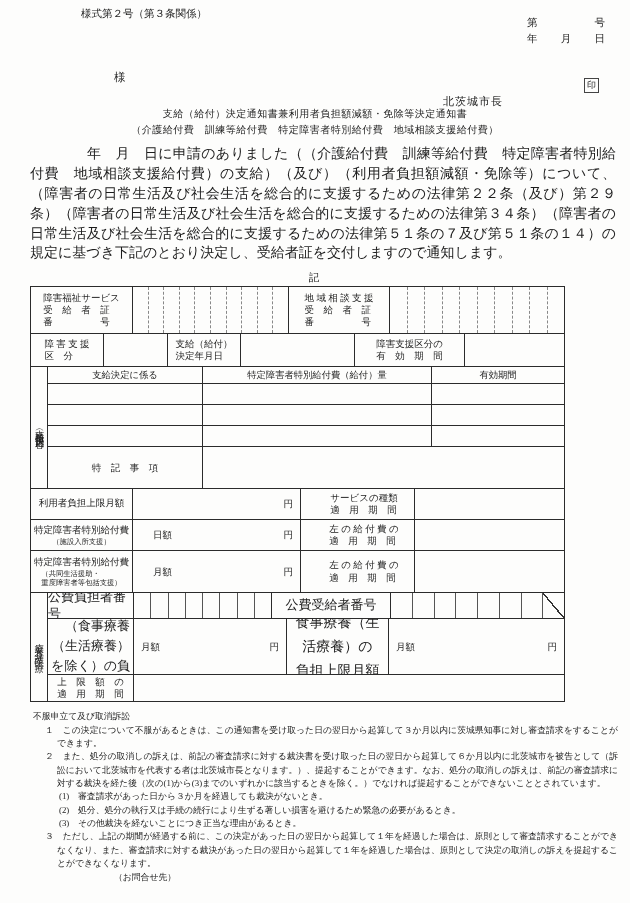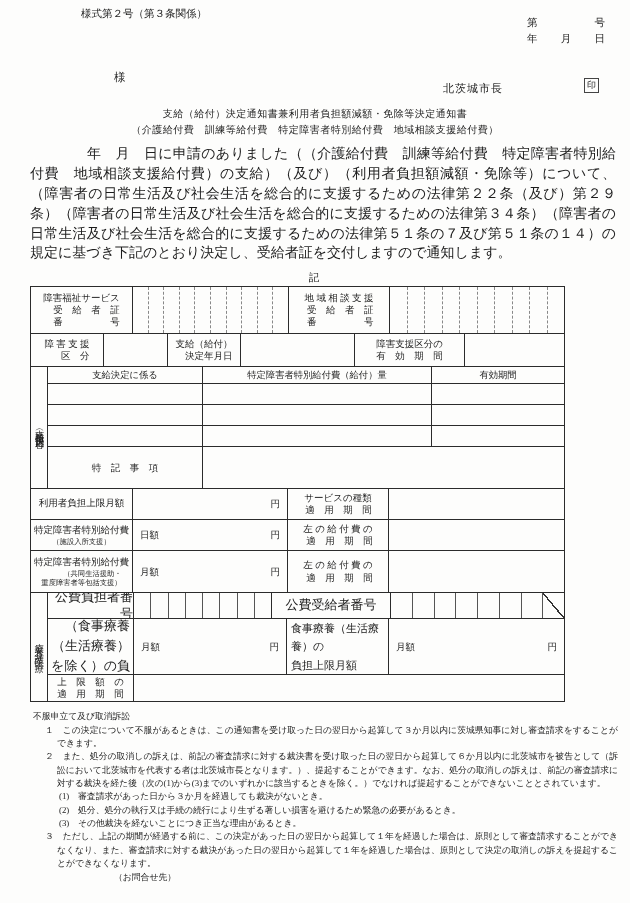--- a/index.html
+++ b/index.html
@@ -5,67 +5,67 @@
   * { margin:0; padding:0; box-sizing:border-box; }
   html,body { background:#ffffff; }
   .page { width:630px; height:903px; background:#fdfdfc; color:#1c1c1c;
           font-family:"Liberation Serif","DejaVu Serif",serif; position:relative; overflow:hidden; }
 
   
   .hdr-form-no { position:absolute; top:7px; left:47px; font-size:10.5px;margin-left:34px; }
   .hdr-right { position:absolute; top:15px; left:527px; width:78px; font-size:10.5px; }
   .hdr-right .hline { display:flex; justify-content:space-between; line-height:16px; }
   .hdr-sama { position:absolute; top:70px; left:114px; font-size:11.5px; }
-  .hdr-sender { position:absolute; top:81px; left:443px; font-size:11px; letter-spacing:1px; }
+  .hdr-sender { position:absolute; top:94px; left:443px; font-size:11px; letter-spacing:1px; }
   .hdr-seal { position:absolute; top:78px; left:584px; width:15px; height:15px; border:1px solid #444;
               font-size:9px; display:flex; align-items:center; justify-content:center; }
 
   .title { padding-top:106px; text-align:center; font-size:10px; line-height:1.6; letter-spacing:.5px; }
   .para { margin:6px 14px 8px 30px; font-size:14px; line-height:1.42; text-align:justify; white-space:pre-wrap; }
   .ki { text-align:center; font-size:10.5px; margin-top:1px; letter-spacing:2px; }
 
   
   .ftable { margin-left:30px; width:535px; margin-top:2px; font-size:9.5px; line-height:1.3; }
   .sec { border:1.2px solid #2b2b2b; margin-top:-1px; }
   .secflex { display:flex; border:1.2px solid #2b2b2b; margin-top:-1px; }
   .row { display:grid; }
   .row + .row { border-top:1px solid #2b2b2b; }
   .c { border-right:1px solid #2b2b2b; min-width:0; display:flex; align-items:center; justify-content:center;
-       text-align:right; white-space:pre-line; overflow:hidden; }
+       text-align:left; white-space:pre-line; overflow:hidden; }
   .row .c:last-child { border-right:none; }
   .lab-sm { font-size:8.8px; }
   .vcell { width:17px; border-right:1px solid #2b2b2b; writing-mode:vertical-rl; display:flex;
            align-items:center; justify-content:center; font-size:9px; letter-spacing:1px; flex:none; }
   .vcell.wls { font-size:9.5px; letter-spacing:4px; }
   .scol { flex:1; display:flex; flex-direction:column; }
   .scol .row + .row { border-top:1px solid #2b2b2b; }
 
   .digits { align-items:stretch; padding:0; }
   .digits span { flex:1; }
   .digits.dashed span + span { border-left:1px dashed #888; }
   .digits.solid span + span { border-left:1px solid #555; }
   .slash { background:linear-gradient(to top right, transparent 47.5%, #333 47.5%, #333 52%, transparent 52%); }
 
   .r-cert { grid-template-columns:102px 156px 101px 1fr; height:46px; }
   .r-name { grid-template-columns:102px 156px 101px 1fr; height:36px; }
   .r-kubun { grid-template-columns:73px 64px 73px 114px 110px 1fr; height:32px; }
   .r-svc-head { grid-template-columns:155px 229px 1fr; height:16px; font-size:9.3px; }
   .r-svc { grid-template-columns:155px 229px 1fr; height:21px; }
   .r-tokki { grid-template-columns:155px 1fr; height:42px; }
-  .r-burden { grid-template-columns:102px 155px 101px 1fr; }
+  .r-burden { grid-template-columns:102px 155px 101px 1fr;gap:13px; }
   .h30{height:30px} .h31{height:31px} .h42{height:42px}
   .amount { justify-content:space-between; padding:0 7px; white-space:normal; font-size:9.5px; }
   .blabel { flex-direction:column; line-height:1.25; }
   .blabel .sub { font-size:7.3px; white-space:pre-line; }
   .r-kohi { grid-template-columns:86px 138px 119px 1fr; height:25px; font-size:13px; }
   .r-ryoyo { grid-template-columns:86px 153px 102px 1fr; height:56px; }
   .r-jogen { grid-template-columns:86px 1fr; height:27px; }
   .ryoyo-lab { font-size:13px; text-align:right; justify-content:flex-start; padding:2px 3px;
                white-space:normal; line-height:1.55;font-family:Liberation Mono, monospace; }
-  .shokuji-lab { font-size:11px; text-align:left; justify-content:flex-start; padding:0 4px;
+  .shokuji-lab { font-size:14px; text-align:center; justify-content:flex-start; padding:0 4px;
                  white-space:pre-line; line-height:1.7; }
 
   
   .fn { margin:8px 12px 0 33px; font-size:8.8px; line-height:1.52; }
   .fn-item { padding-left:24px; text-indent:-12px; text-align:justify; }
   .fn-sub { padding-left:40px; text-indent:-14px; }
   .fn-contact { padding-left:81px; }
 </style>
 </head>
 <body>

